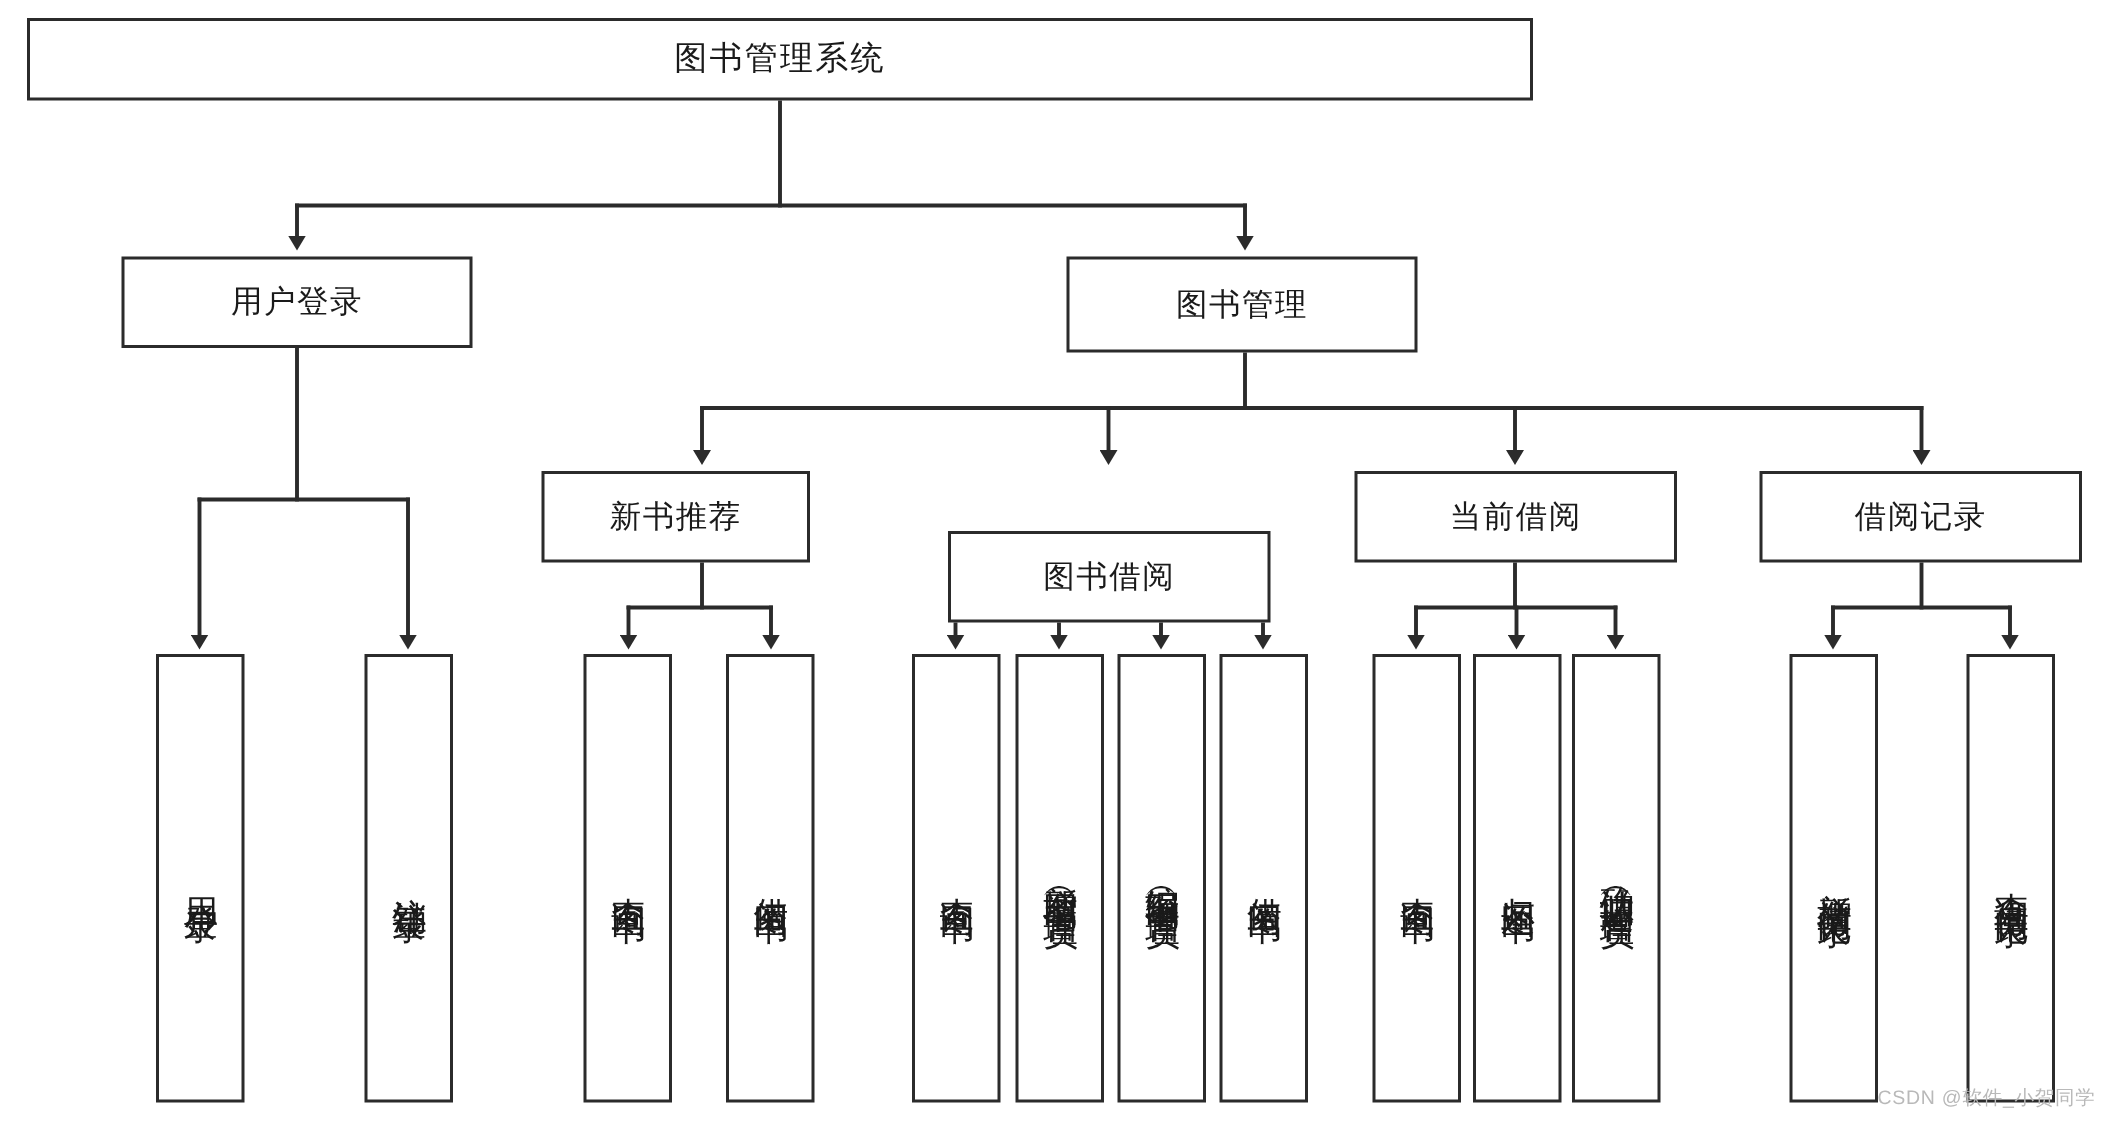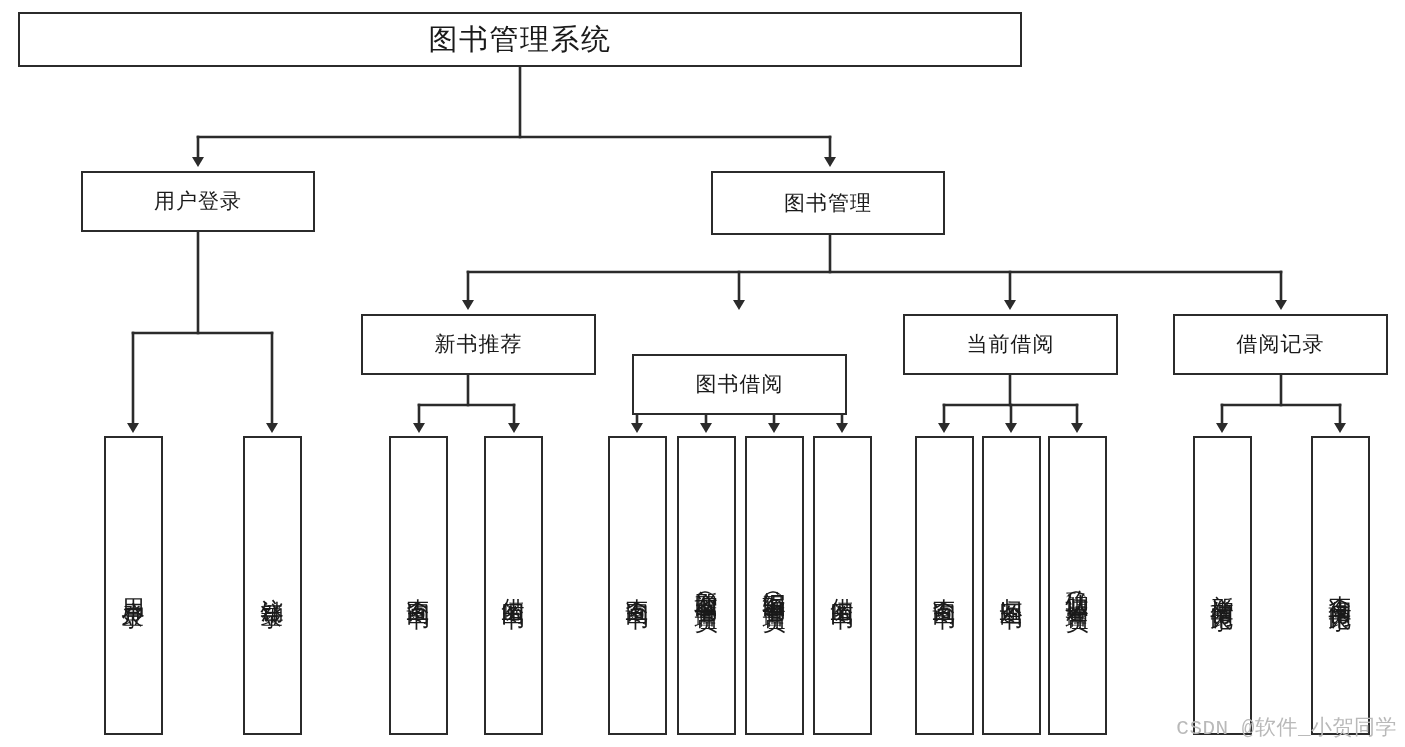--- a/index.html
+++ b/index.html
@@ -42,46 +42,46 @@
     text-align: center;
     line-height: 1.25;
     white-space: nowrap;
   }
   
   .node.horiz .label {
     font-size: 21px;
     letter-spacing: 1px;
   }
   .node.root .label {
-    font-size: 29px;
+    font-size: 22px;
     letter-spacing: 1.5px;
   }
   
   .node.vert {
     align-items: center;
     justify-content: center;
   }
   .node.vert .label {
     writing-mode: vertical-rl;
     text-orientation: upright;
     font-size: 23px;
     line-height: 1.05;
     letter-spacing: 3px;
     white-space: nowrap;
   }
   .watermark {
     position: absolute;
     right: 8px;
     bottom: 6px;
-    font-size: 21px;
+    font-size: 13px;
     color: #b9b9b9;
     letter-spacing: 0.5px;
     z-index: 3;
     white-space: nowrap;
-    font-family: Liberation Mono, monospace;
+    font-family: Liberation Sans, sans-serif;
     text-align: right;
   }
 </style>
 </head>
 <body>
 
 <div id="canvas">
 
   <svg id="edges" viewBox="0 0 1405 747" xmlns="http://www.w3.org/2000/svg">
     <defs>
@@ -140,21 +140,21 @@
   </div>
 
   <div class="node horiz" style="left:81px; top:171px; width:234px; height:61px;">
     <span class="label">用户登录</span>
   </div>
 
   <div class="node horiz" style="left:711px; top:171px; width:234px; height:64px;">
     <span class="label">图书管理</span>
   </div>
 
-  <div class="node horiz" style="left:361px; top:314px; width:235px; height:61px;">
+  <div class="node horiz" style="left:361px; top:314px; width:179px; height:61px;">
     <span class="label">新书推荐</span>
   </div>
 
   <div class="node horiz" style="left:632px; top:314px; width:215px; height:61px;margin-top:40px;">
     <span class="label">图书借阅</span>
   </div>
 
   <div class="node horiz" style="left:903px; top:314px; width:215px; height:61px;">
     <span class="label">当前借阅</span>
   </div>

